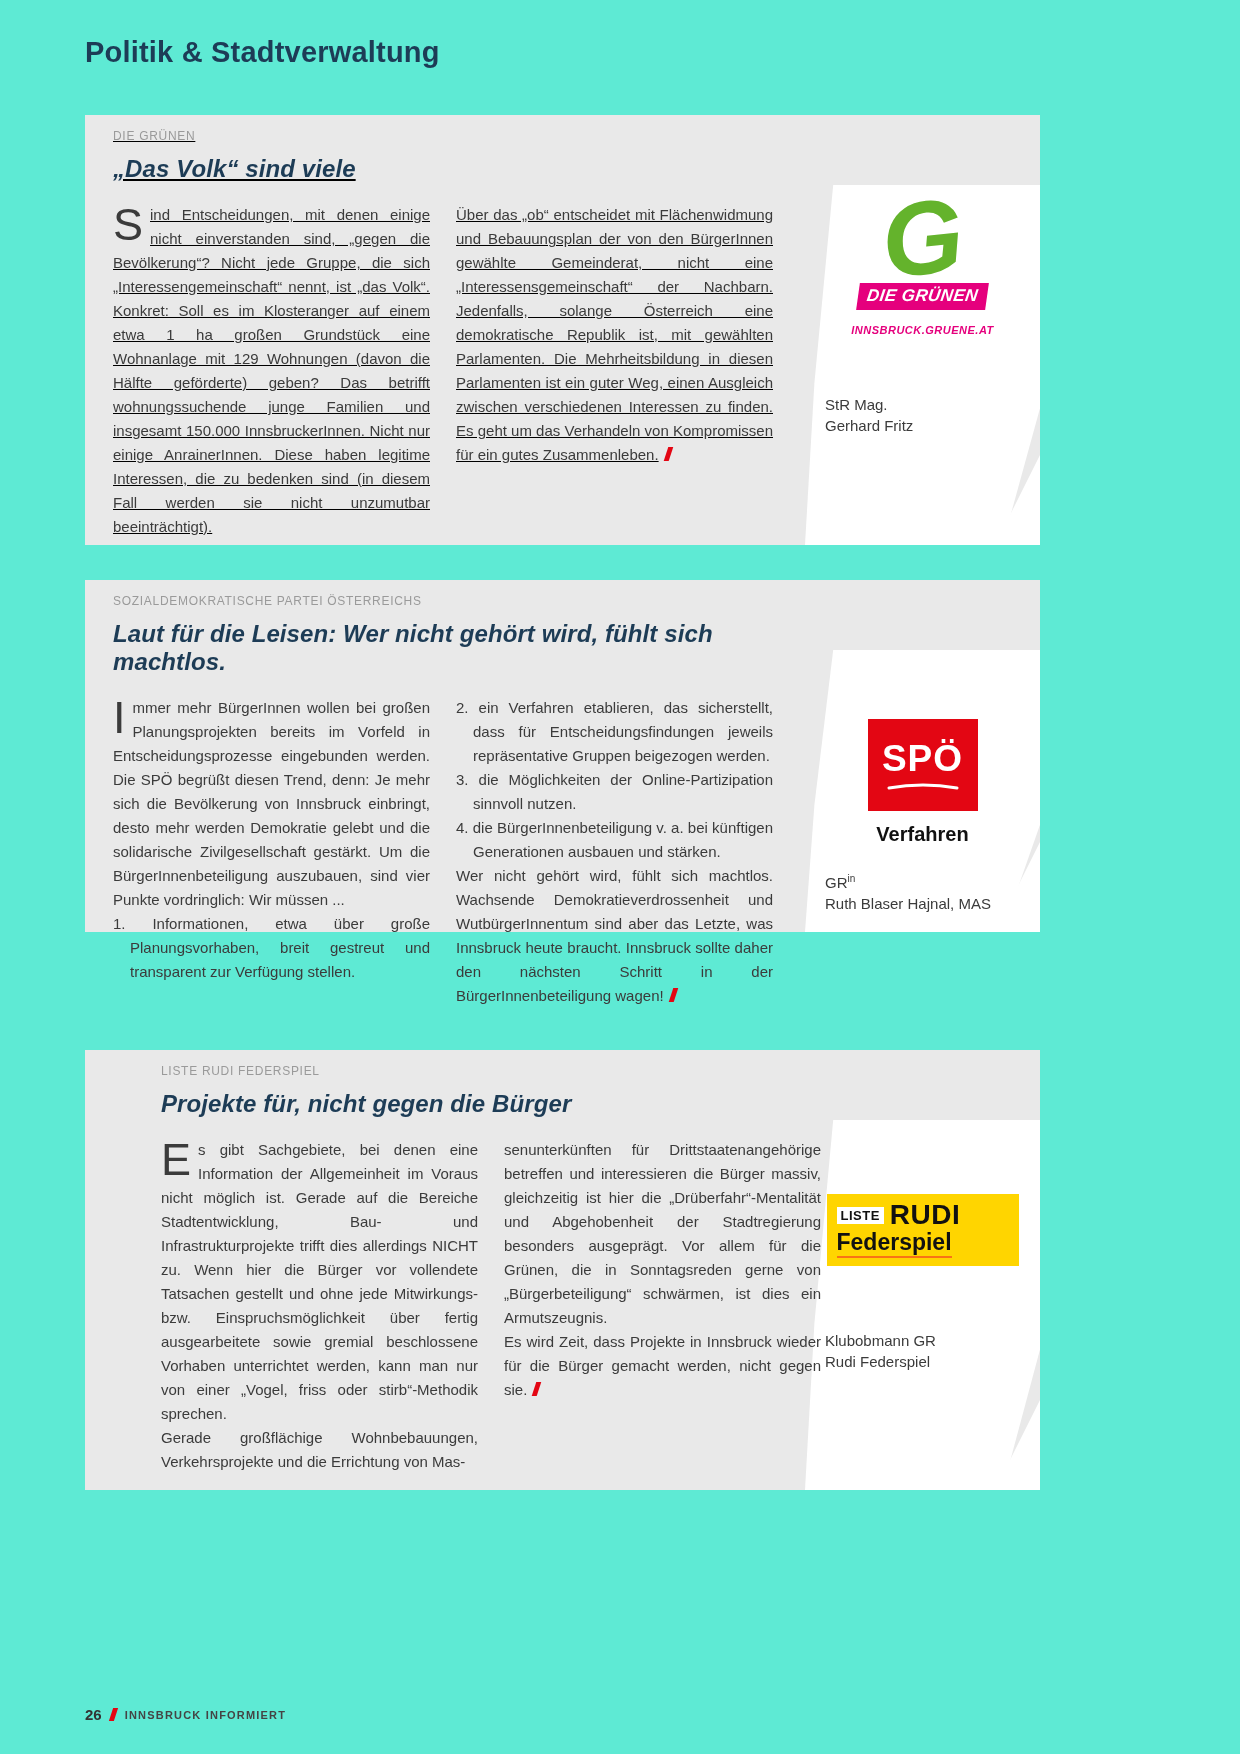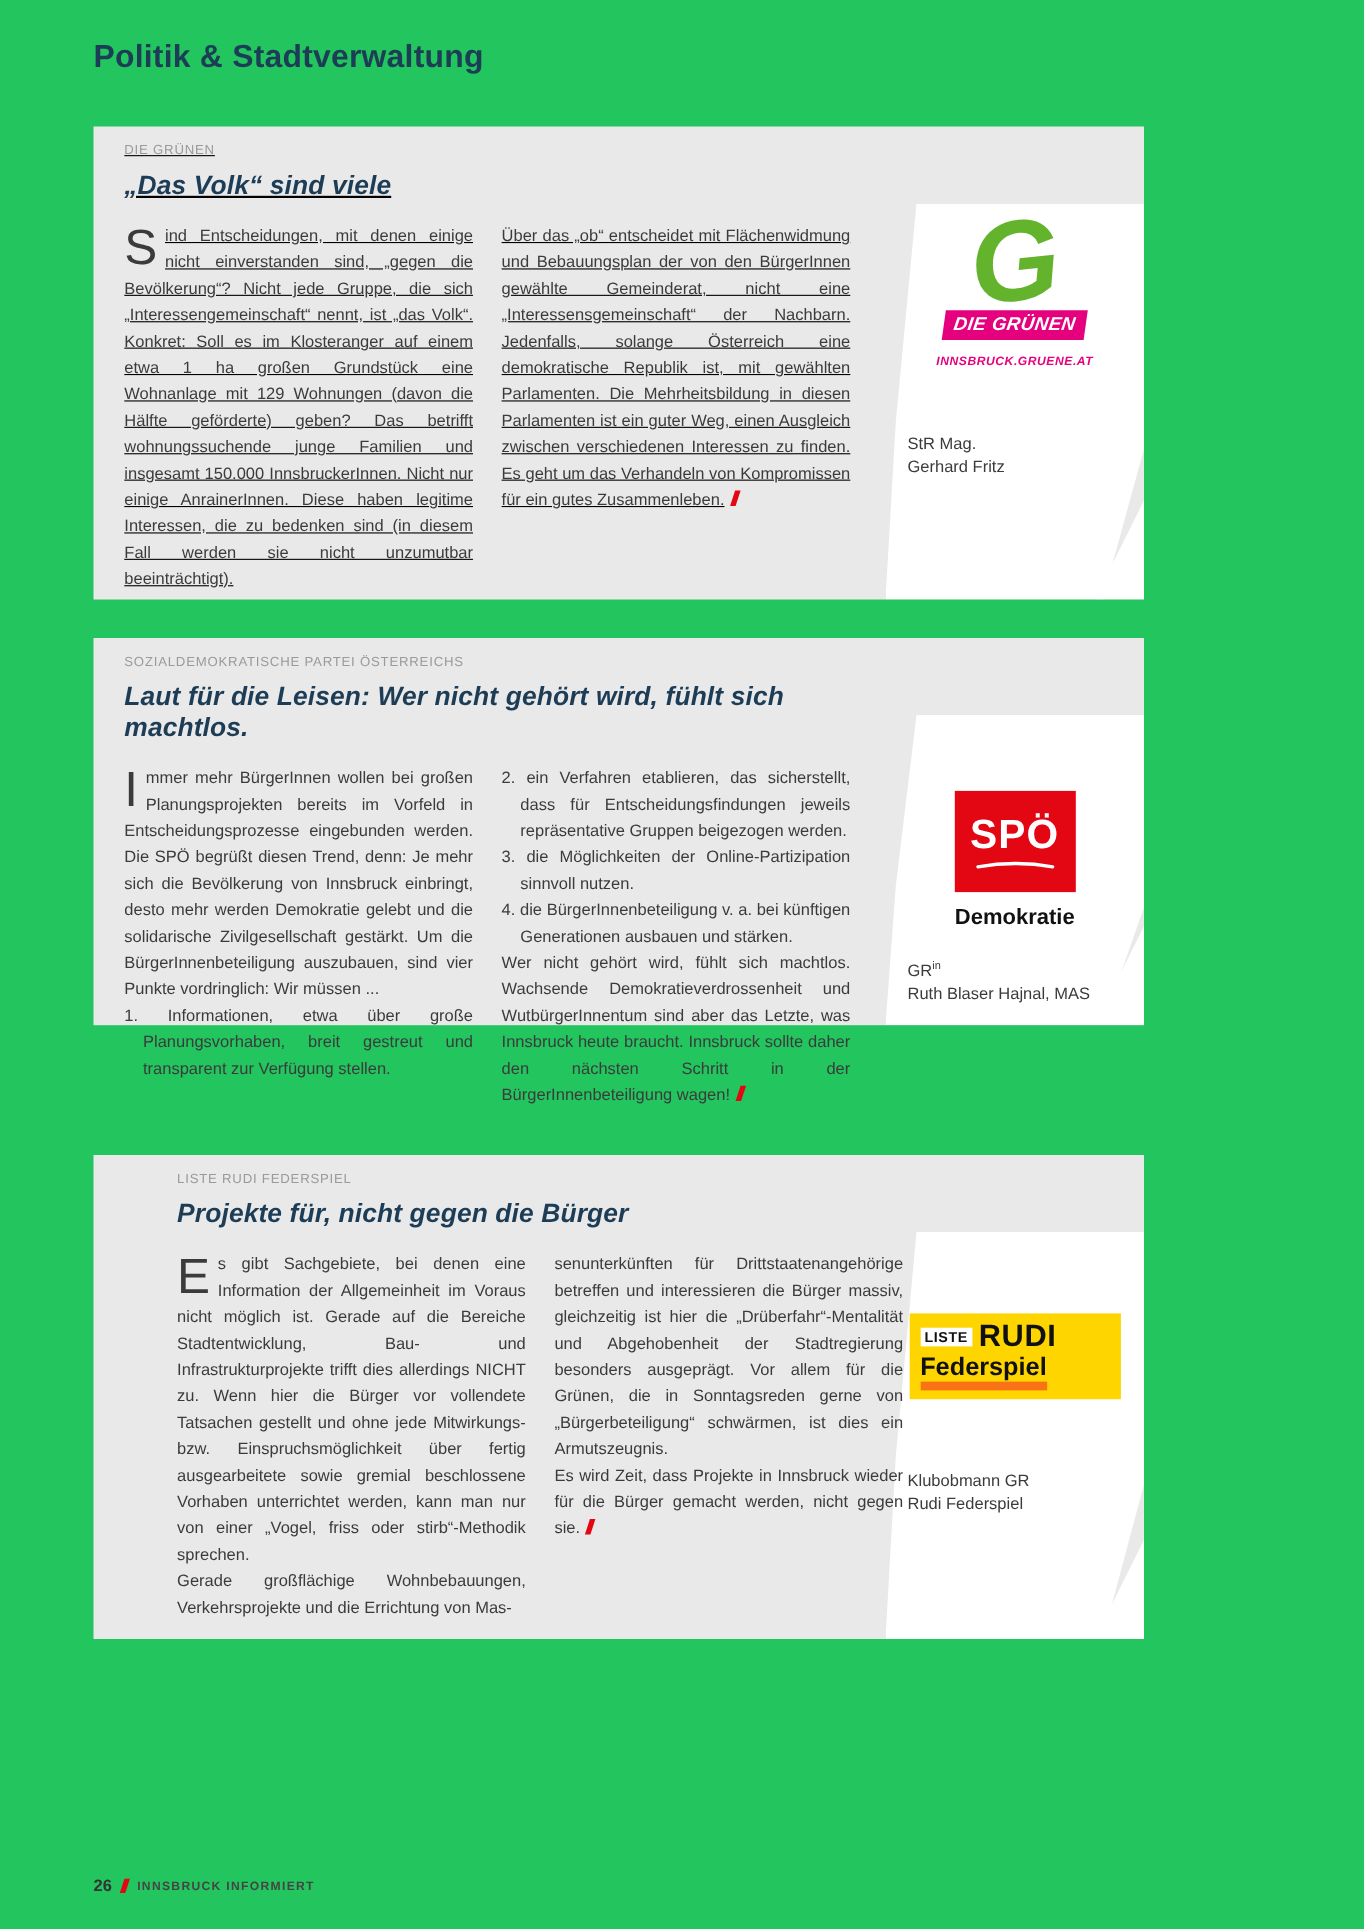--- a/index.html
+++ b/index.html
@@ -1,18 +1,18 @@
 <!DOCTYPE html>
 <html lang="de"><head>
 <meta charset="utf-8">
 <style>
   * { box-sizing: border-box; margin: 0; padding: 0; }
   html, body { background: #ffffff; }
   body { font-family: "Liberation Sans", "DejaVu Sans", sans-serif; }
-  .page { position: relative; width: 1240px; height: 1754px; background: #22c55e; overflow: hidden; }
+  .page { position: relative; width: 1240px; height: 1754px; background: #5eead4; overflow: hidden; }
 
   .page-header {
     position: absolute; left: 85px; top: 36px;
     font-size: 29px; font-weight: 700; color: #1d3c56; letter-spacing: 0.2px;
   }
 
   .party-block {
     position: absolute; left: 85px; width: 955px;
     background: #e9e9e9;
   }
@@ -104,21 +104,21 @@
     text-align: left; color: #111;
   }
   .rudi-row1 { display: flex; align-items: center; gap: 6px; }
   .rudi-liste {
     background: #fff; color: #111; font-weight: 700; font-size: 13px;
     padding: 1px 4px; letter-spacing: 0.5px;
   }
   .rudi-name { font-weight: 700; font-size: 28px; line-height: 1; letter-spacing: 0.5px; }
   .rudi-sub {
     font-weight: 700; font-size: 23px; line-height: 1.15;
-    border-bottom: 8px solid #f97316; display: inline-block; padding-bottom: 1px;
+    border-bottom: 2px solid #f97316; display: inline-block; padding-bottom: 1px;
   }
   .la-3 .attribution { margin-top: 64px; }
 
   .page-footer {
     position: absolute; left: 85px; top: 1706px;
     display: flex; align-items: center; gap: 9px;
   }
   .footer-page-number { font-size: 15px; font-weight: 700; color: #333; }
   .footer-mark {
     display: inline-block; width: 5px; height: 13px; background: #e30613;
@@ -185,21 +185,21 @@
       </div>
     </div>
 
     <aside class="logo-area la-2">
       <div class="spoe-square">
         <span class="spoe-text">SPÖ</span>
         <svg class="spoe-swoosh" width="74" height="10" viewBox="0 0 74 10">
             <path d="M3 7 Q 37 1 71 7" stroke="#ffffff" stroke-width="3" fill="none" stroke-linecap="round"></path>
           </svg>
       </div>
-      <div class="spoe-city">Demokratie</div>
+      <div class="spoe-city">Verfahren</div>
       <div class="attribution">
         <span>GR</span><sup>in</sup><br>
         <span>Ruth Blaser Hajnal, MAS</span>
       </div>
     </aside>
   </section>
 
   <section class="party-block block-3">
     <div class="white-cut"></div>
     <div class="white-corner"></div>

